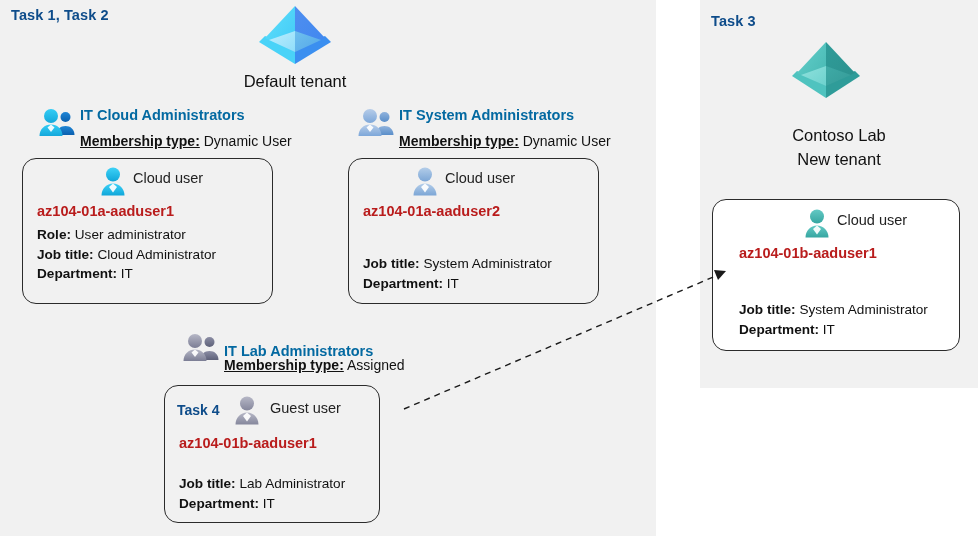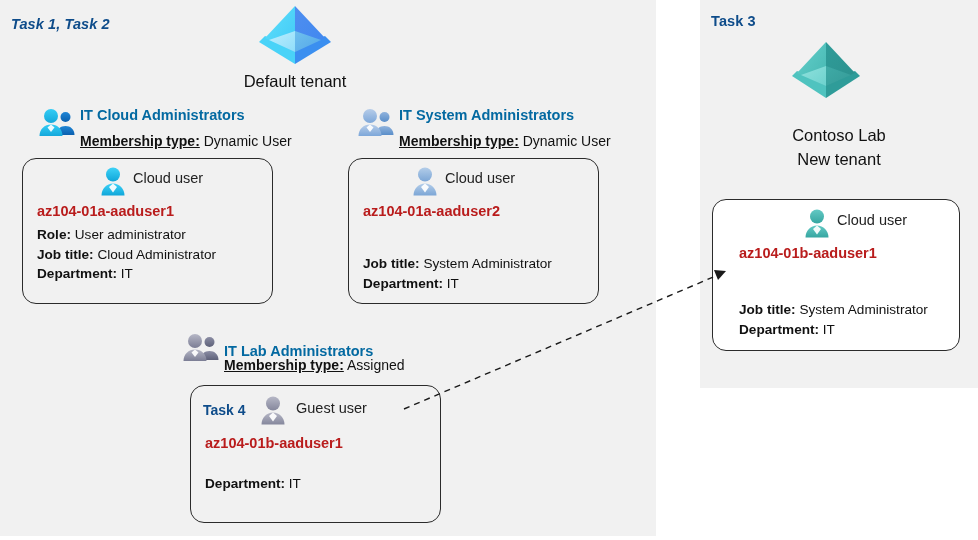--- a/index.html
+++ b/index.html
@@ -29,21 +29,21 @@
 
   .ico{position:absolute;}
   svg{display:block;overflow:visible;}
   #arrow-layer{position:absolute;left:0;top:0;width:978px;height:540px;pointer-events:none;}
 </style>
 </head>
 <body>
 
 <div class="panel" id="panel-left"></div>
 
-<div class="task-label" style="left:11px;top:16px;font-style:italic;">Task 1, Task 2</div>
+<div class="task-label" style="left:11px;top:7px;">Task 1, Task 2</div>
 
 <div class="ico" style="left:257px;top:2px;">
   <svg width="76" height="66" viewBox="0 0 76 66">
     <defs>
       <linearGradient id="tdA" x1="0" y1="0" x2="1" y2="1">
         <stop offset="0" stop-color="#5ee0fb"></stop>
           <stop offset="1" stop-color="#41c9f6"></stop>
       </linearGradient>
       <linearGradient id="tdB" x1="0" y1="0" x2="1" y2="1">
         <stop offset="0" stop-color="#4f8ef0"></stop>
@@ -181,38 +181,39 @@
     <path d="M1.5 28c0-7 5.2-11.5 11.5-11.5S24.5 21 24.5 28z" fill="url(#g3a)"></path>
     <path d="M13 16.5 L9.5 19.5 L13 24 L16.5 19.5 Z" fill="#ffffff" opacity=".92"></path>
   </svg>
 </div>
 <div class="group-title" style="left:224px;top:321px;margin-top:22px;">IT Lab Administrators</div>
 <div class="group-sub" style="left:224px;top:357px;">
   <b>Membership type:</b>
   <span>Assigned</span>
 </div>
 
-<div class="card" style="left:190px;top:385px;width:251px;height:138px;">
+<div class="card" style="left:164px;top:385px;width:216px;height:138px;">
   <div class="card-task" style="left:12px;top:16px;">Task 4</div>
   <div class="ico" style="left:68px;top:9px;">
     <svg width="28" height="30" viewBox="0 0 28 30">
       <defs>
           <linearGradient id="u3" x1="0" y1="0" x2="0" y2="1">
             <stop offset="0" stop-color="#b6b7c6"></stop>
             <stop offset="1" stop-color="#85879c"></stop>
           </linearGradient>
         </defs>
       <circle cx="14" cy="8.5" r="7" fill="url(#u3)"></circle>
       <path d="M2.5 29.5c0-7 5.2-12 11.5-12s11.5 5 11.5 12z" fill="url(#u3)"></path>
       <path d="M14 17.5 L10 21 L14 26.5 L18 21 Z" fill="#ffffff" opacity=".93"></path>
     </svg>
   </div>
   <div class="card-usertype" style="left:105px;top:14px;">Guest user</div>
   <div class="card-username" style="left:14px;top:49px;">az104-01b-aaduser1</div>
   <div class="card-attrs" style="left:14px;top:88px;">
+    <div><b>Job title:</b> <span>Lab Administrator</span></div>
     <div><b>Department:</b> <span>IT</span></div>
   </div>
 </div>
 
 <div class="panel" id="panel-right"></div>
 
 <div class="task-label" style="left:711px;top:13px;">Task 3</div>
 
 <div class="ico" style="left:790px;top:38px;">
   <svg width="72" height="64" viewBox="0 0 72 64">

